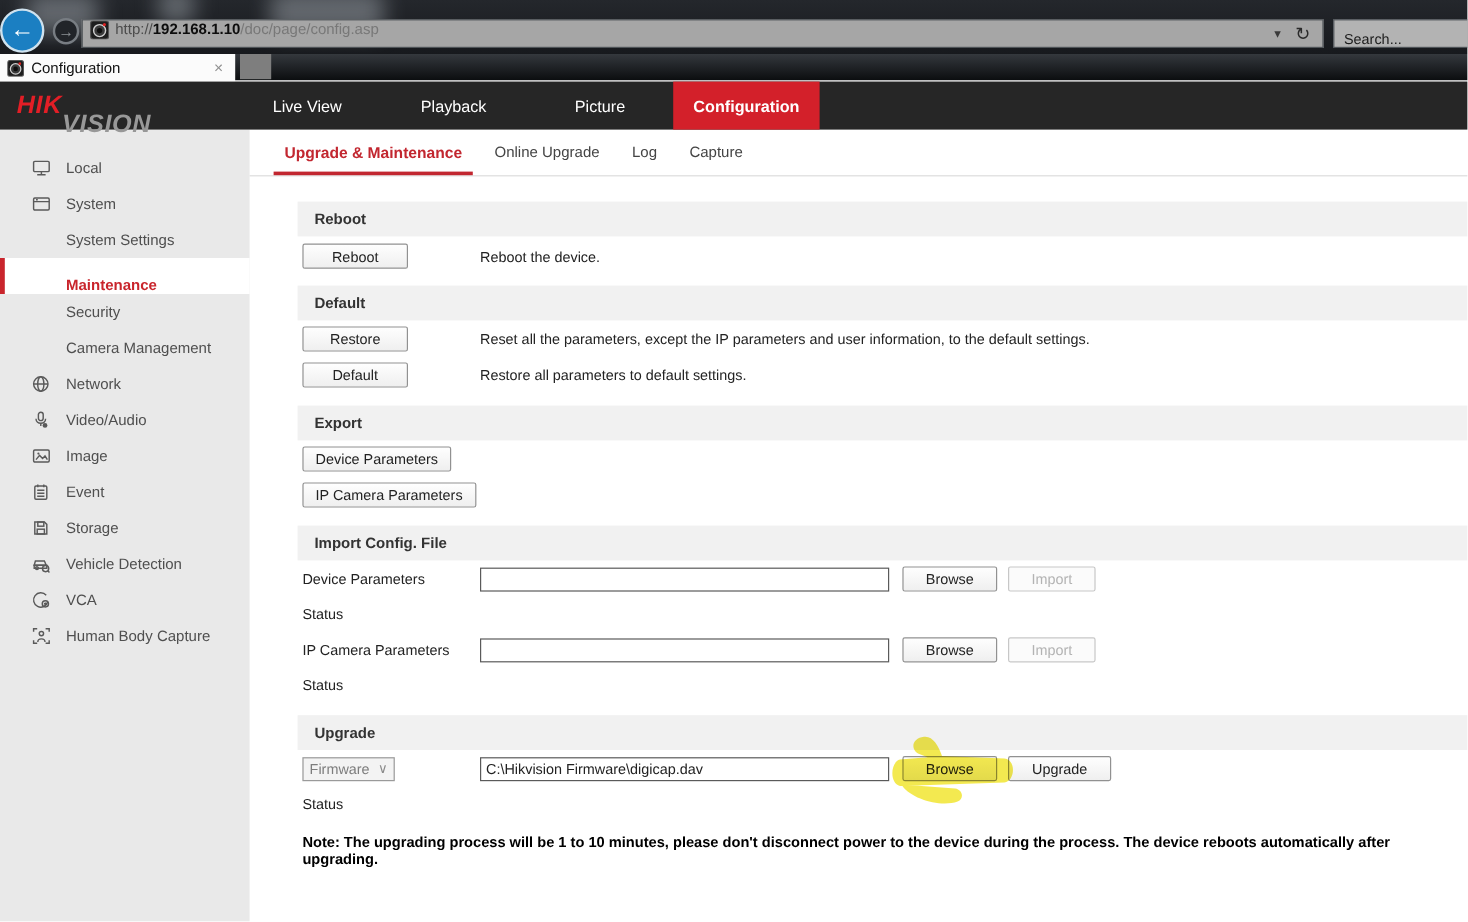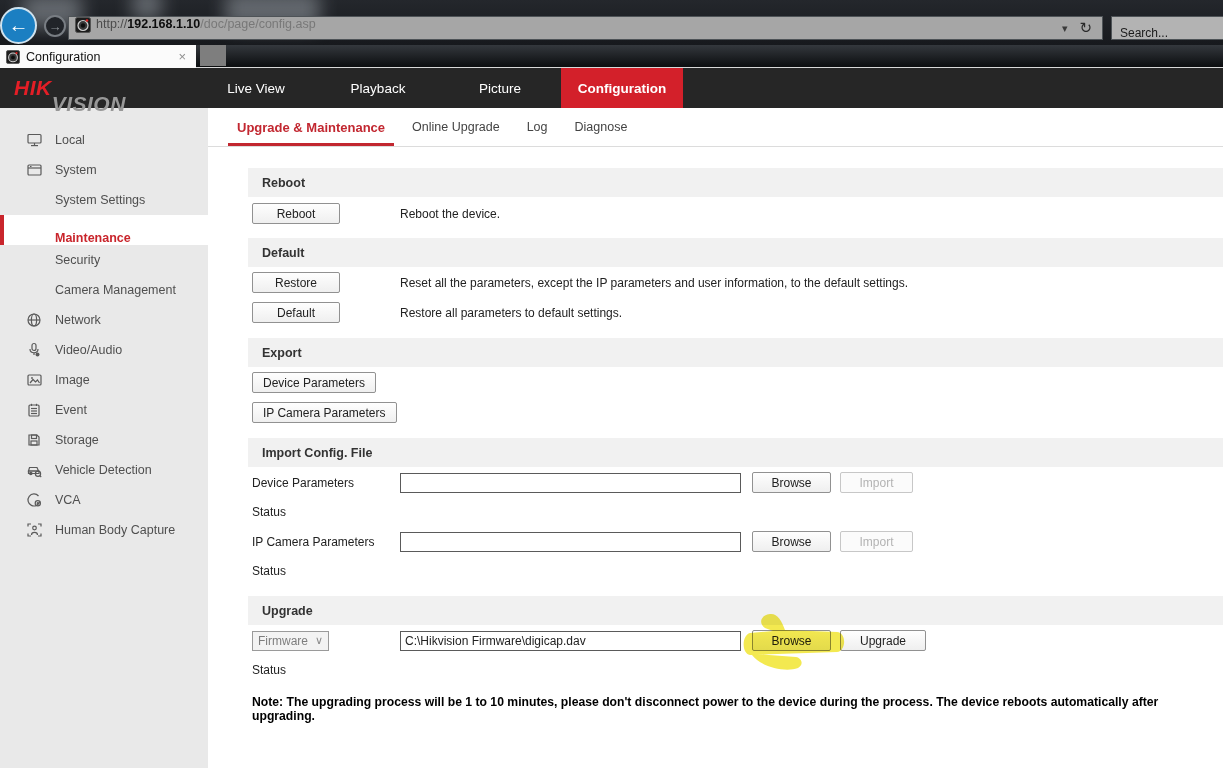--- a/index.html
+++ b/index.html
@@ -300,21 +300,21 @@
       <span>Human Body Capture</span>
     </div>
   </div>
 
   <div class="main">
 
     <div class="subtabs">
       <div class="subtab active">Upgrade &amp; Maintenance</div>
       <div class="subtab">Online Upgrade</div>
       <div class="subtab">Log</div>
-      <div class="subtab">Diagnose</div>
+      <div class="subtab">Capture</div>
     </div>
 
     <div class="section-strip mt21">
       <span>Reboot</span>
     </div>
     <div class="row mt6">
       <button class="btn w88">Reboot</button>
       <span class="desc">Reboot the device.</span>
     </div>
 

